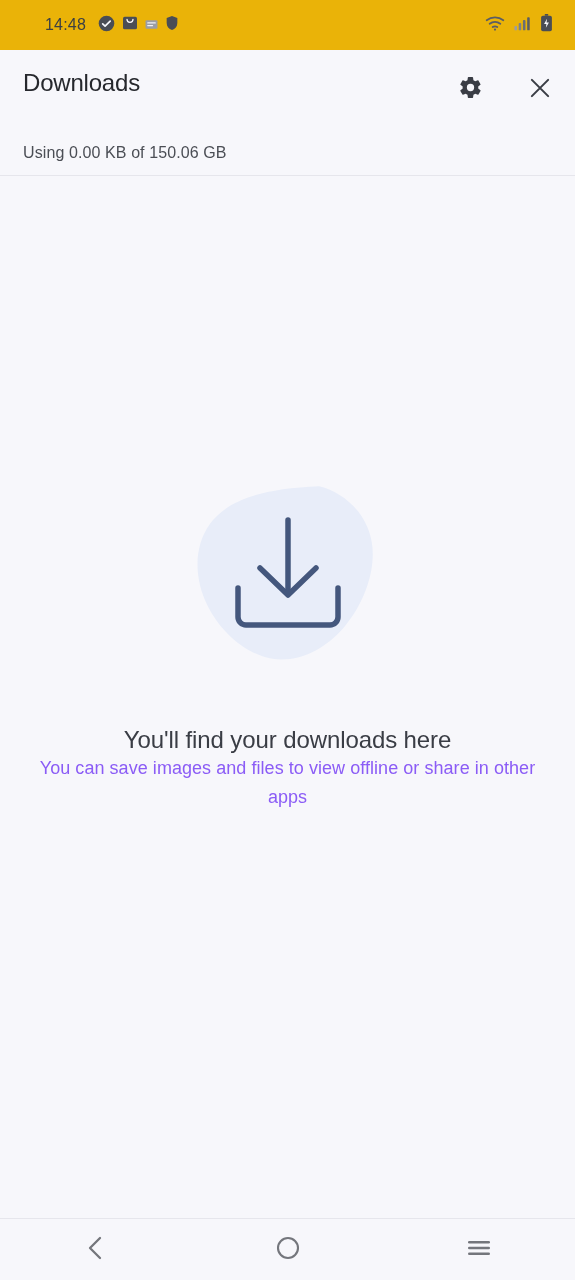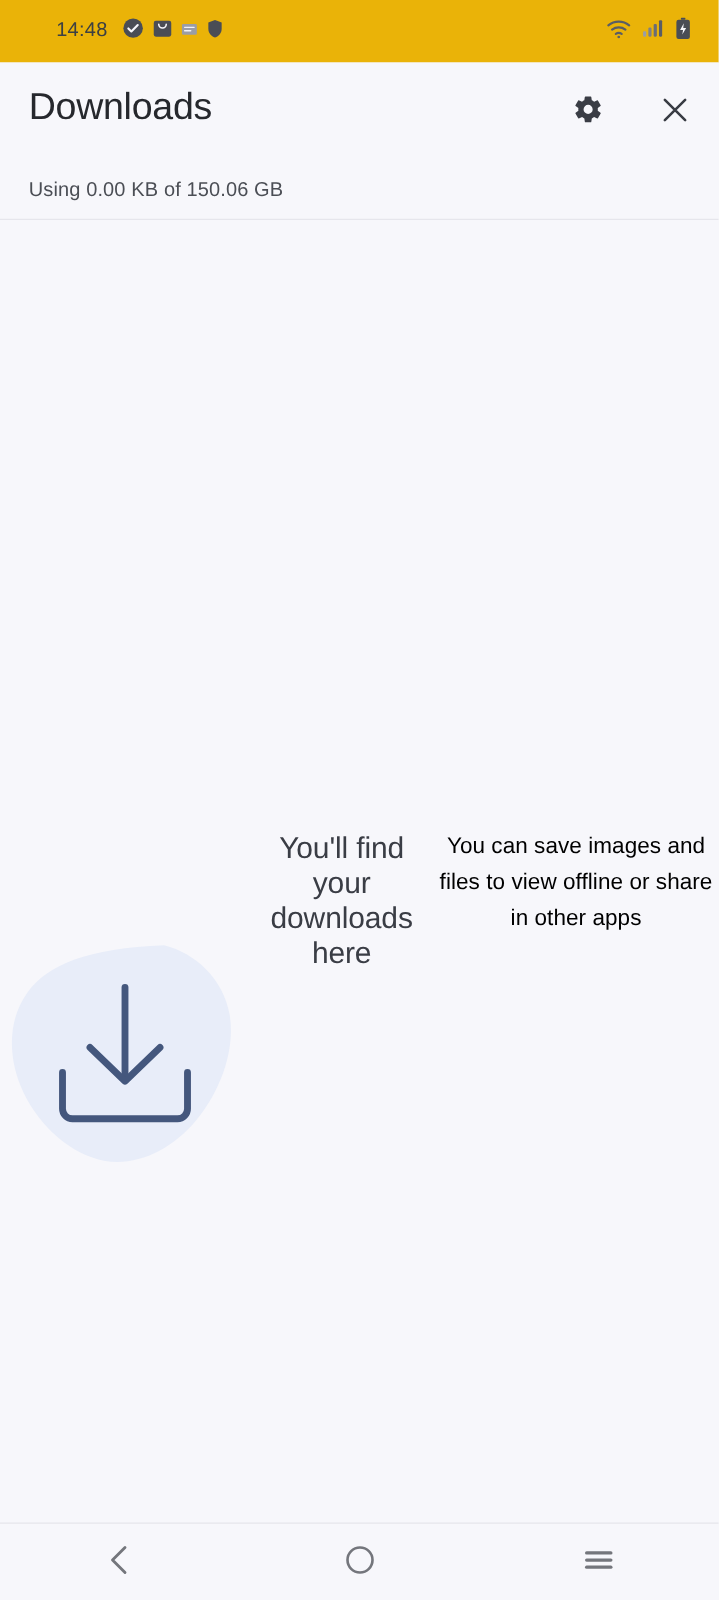--- a/index.html
+++ b/index.html
@@ -33,60 +33,59 @@
 
   
   .header {
     flex:0 0 126px;
     background:#f7f7fb;
     border-bottom:1px solid #e6e6ec;
     position:relative;
   }
   .title {
     position:absolute; left:23px; top:19px;
-    font-size:30px; font-weight:400; color:#26282d;
+    font-size:24px; font-weight:400; color:#26282d;
     letter-spacing:-.2px;
   }
   .header-actions {
     position:absolute; right:18px; top:22px;
     display:flex; align-items:center; gap:36px;
   }
   .hbtn {
     width:34px; height:34px;
     display:flex; align-items:center; justify-content:center;
     cursor:pointer; background:none; border:none;
   }
   .storage {
     position:absolute; left:23px; top:94px;
     font-size:16px; color:#4b4e55; letter-spacing:.1px;
   }
 
   
   .content {
     flex:1 1 auto;
     position:relative;
-    display:flex; flex-direction:row;
+    display:flex; flex-direction:column;
     align-items:center;
   }
   .illustration {
     position:relative;
     width:200px; height:200px;
     margin-top:302px;
   }
   .illustration svg { display:block; }
   .empty-title {
     margin-top:48px;
     font-size:24px; color:#3a3d45; font-weight:400;
     letter-spacing:-.1px; text-align:center;
   }
   .empty-sub {
-    margin-top:16px;
     width:510px;
     font-size:18px; line-height:29px;
-    color:#000000; text-align:center;
+    color:#8b5cf6; text-align:center;
     letter-spacing:.05px;
   }
 
   
   .navbar {
     flex:0 0 62px;
     border-top:1px solid #e6e6ec;
     background:#f7f7fb;
     display:flex; align-items:center;
   }

